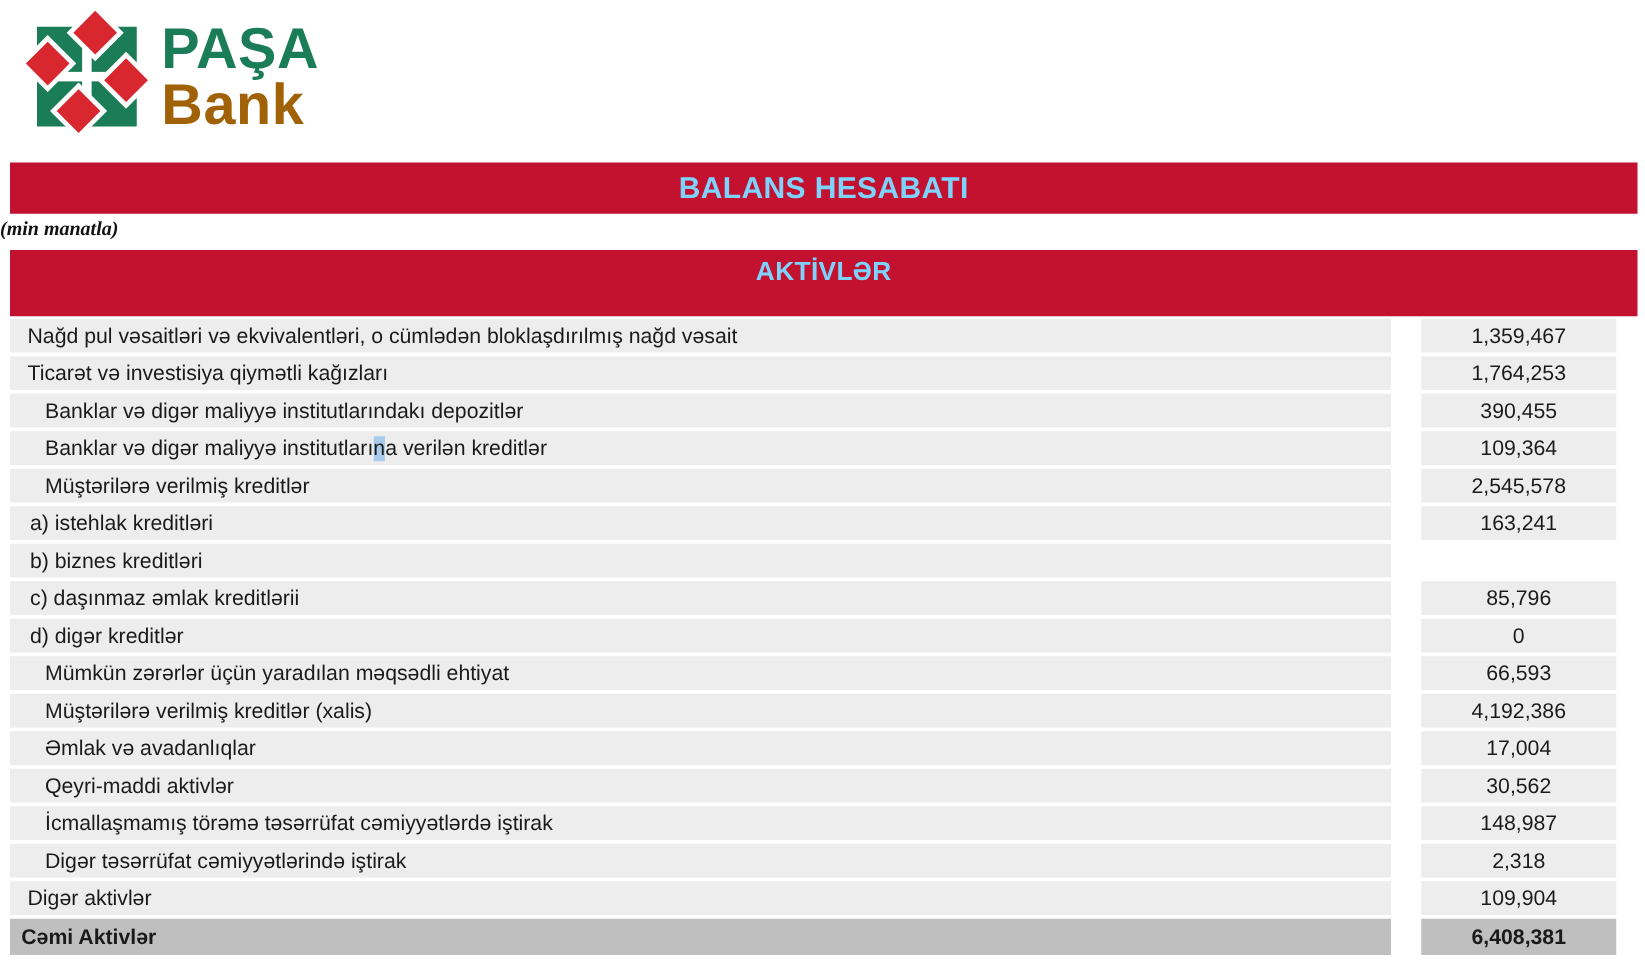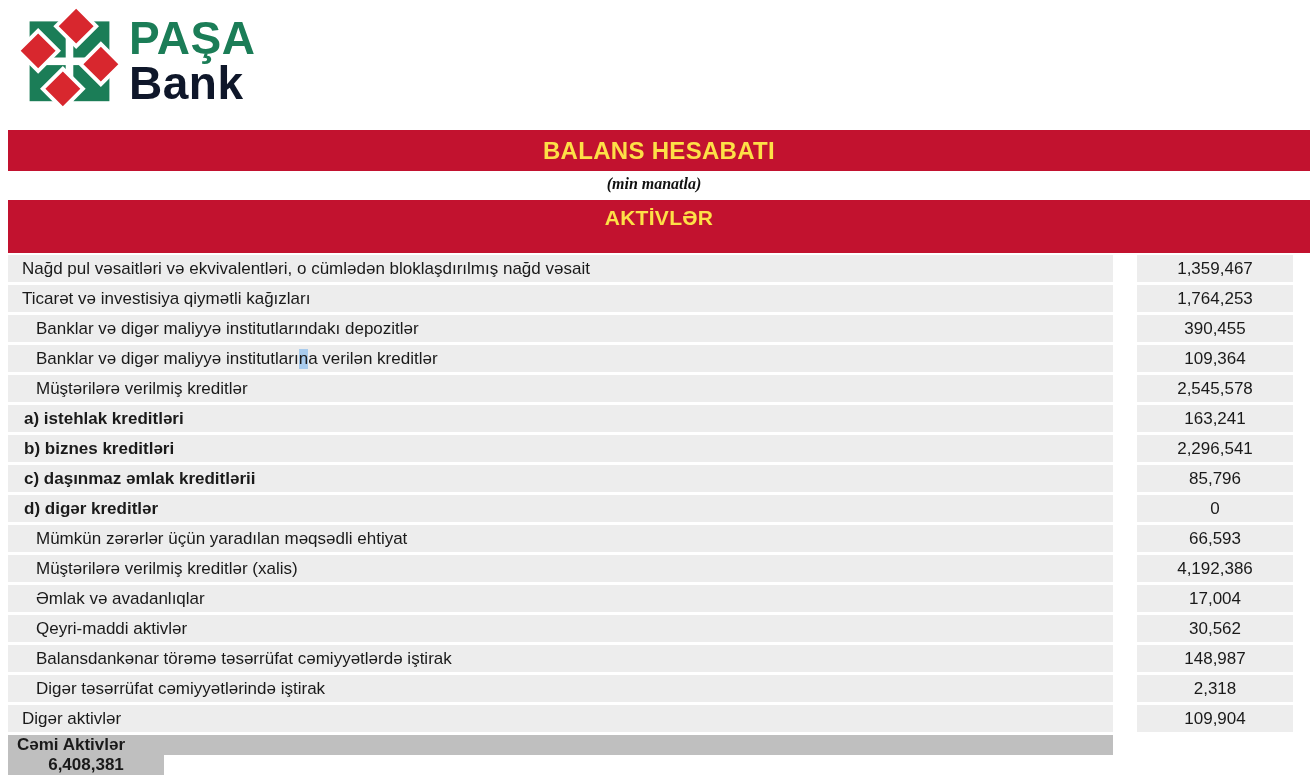--- a/index.html
+++ b/index.html
@@ -7,43 +7,43 @@
     width:1316px;height:782px;overflow:hidden;
     font-family:"Liberation Sans",sans-serif;
     -webkit-font-smoothing:antialiased;
   }
   
   .logo-row{height:130px;display:flex;align-items:flex-start;padding-left:22px;box-sizing:border-box;}
   .logo-icon{margin-top:10px;}
   .logo-icon svg{overflow:visible;display:block;}
   .logo-text{margin-left:12px;margin-top:16px;line-height:0.98;font-weight:800;font-size:46px;letter-spacing:0.5px;}
   .brand-top{color:#1B7D57;}
-  .brand-bottom{color:#0f172a;}
+  .brand-bottom{color:#a16207;}
   
   .banner{
-    margin:0 6px 0 8px;background:#C2122F;color:#fde047;
+    margin:0 6px 0 8px;background:#C2122F;color:#7dd3fc;
     text-align:center;font-weight:700;
   }
   .banner.title{height:41px;line-height:41px;font-size:24px;letter-spacing:0.3px;}
   .banner.section{height:53px;line-height:36px;font-size:21px;letter-spacing:0.3px;margin-bottom:2px;}
   .unit-note{
-    height:29px;line-height:26px;text-align:center;padding-right:8px;
+    height:29px;line-height:26px;text-align:left;padding-right:8px;
     font-family:"Liberation Serif",serif;font-style:italic;font-weight:700;font-size:16px;color:#111111;
   }
   
   .tbl{margin-left:8px;border-radius:31px;}
   .row{display:flex;height:27px;margin-bottom:3px;}
   .cell{background:#EDEDED;display:flex;align-items:center;box-sizing:border-box;
         font-size:17px;color:#1A1A1A;}
   .cell.label{width:1105px;padding-left:28px;}
   .gap{width:24px;background:#ffffff;}
   .cell.value{width:156px;justify-content:center;padding-left:0;}
   .row.ind-a .cell.label{padding-left:14px;}
-  .row.ind-b .cell.label{padding-left:16px;font-weight:bold;}
-  .row.total{height:29px;margin-top:0;flex-direction:column;}
+  .row.ind-b .cell.label{padding-left:16px;}
+  .row.total{height:29px;margin-top:0;}
   .row.total .cell{background:#BFBFBF;font-weight:700;}
   .row.total .cell.label{padding-left:9px;}
   .hl{background:#A9CCEE;}
 </style>
 </head>
 <body>
 
 <div class="logo-row">
   <div class="logo-icon">
     <svg viewBox="0 0 100 100" width="95" height="95" xmlns="http://www.w3.org/2000/svg">
@@ -111,21 +111,20 @@
 
   <div class="row ind-b">
     <div class="cell label">a) istehlak kreditləri</div>
     <div class="gap"></div>
     <div class="cell value">163,241</div>
   </div>
 
   <div class="row ind-b">
     <div class="cell label">b) biznes kreditləri</div>
     <div class="gap"></div>
-    <div class="cell value">2,296,541</div>
   </div>
 
   <div class="row ind-b">
     <div class="cell label">c) daşınmaz əmlak kreditlərii</div>
     <div class="gap"></div>
     <div class="cell value">85,796</div>
   </div>
 
   <div class="row ind-b">
     <div class="cell label">d) digər kreditlər</div>
@@ -151,21 +150,21 @@
     <div class="cell value">17,004</div>
   </div>
 
   <div class="row">
     <div class="cell label">Qeyri-maddi aktivlər</div>
     <div class="gap"></div>
     <div class="cell value">30,562</div>
   </div>
 
   <div class="row">
-    <div class="cell label">Balansdankənar törəmə təsərrüfat cəmiyyətlərdə iştirak</div>
+    <div class="cell label">İcmallaşmamış törəmə təsərrüfat cəmiyyətlərdə iştirak</div>
     <div class="gap"></div>
     <div class="cell value">148,987</div>
   </div>
 
   <div class="row">
     <div class="cell label">Digər təsərrüfat cəmiyyətlərində iştirak</div>
     <div class="gap"></div>
     <div class="cell value">2,318</div>
   </div>
 

